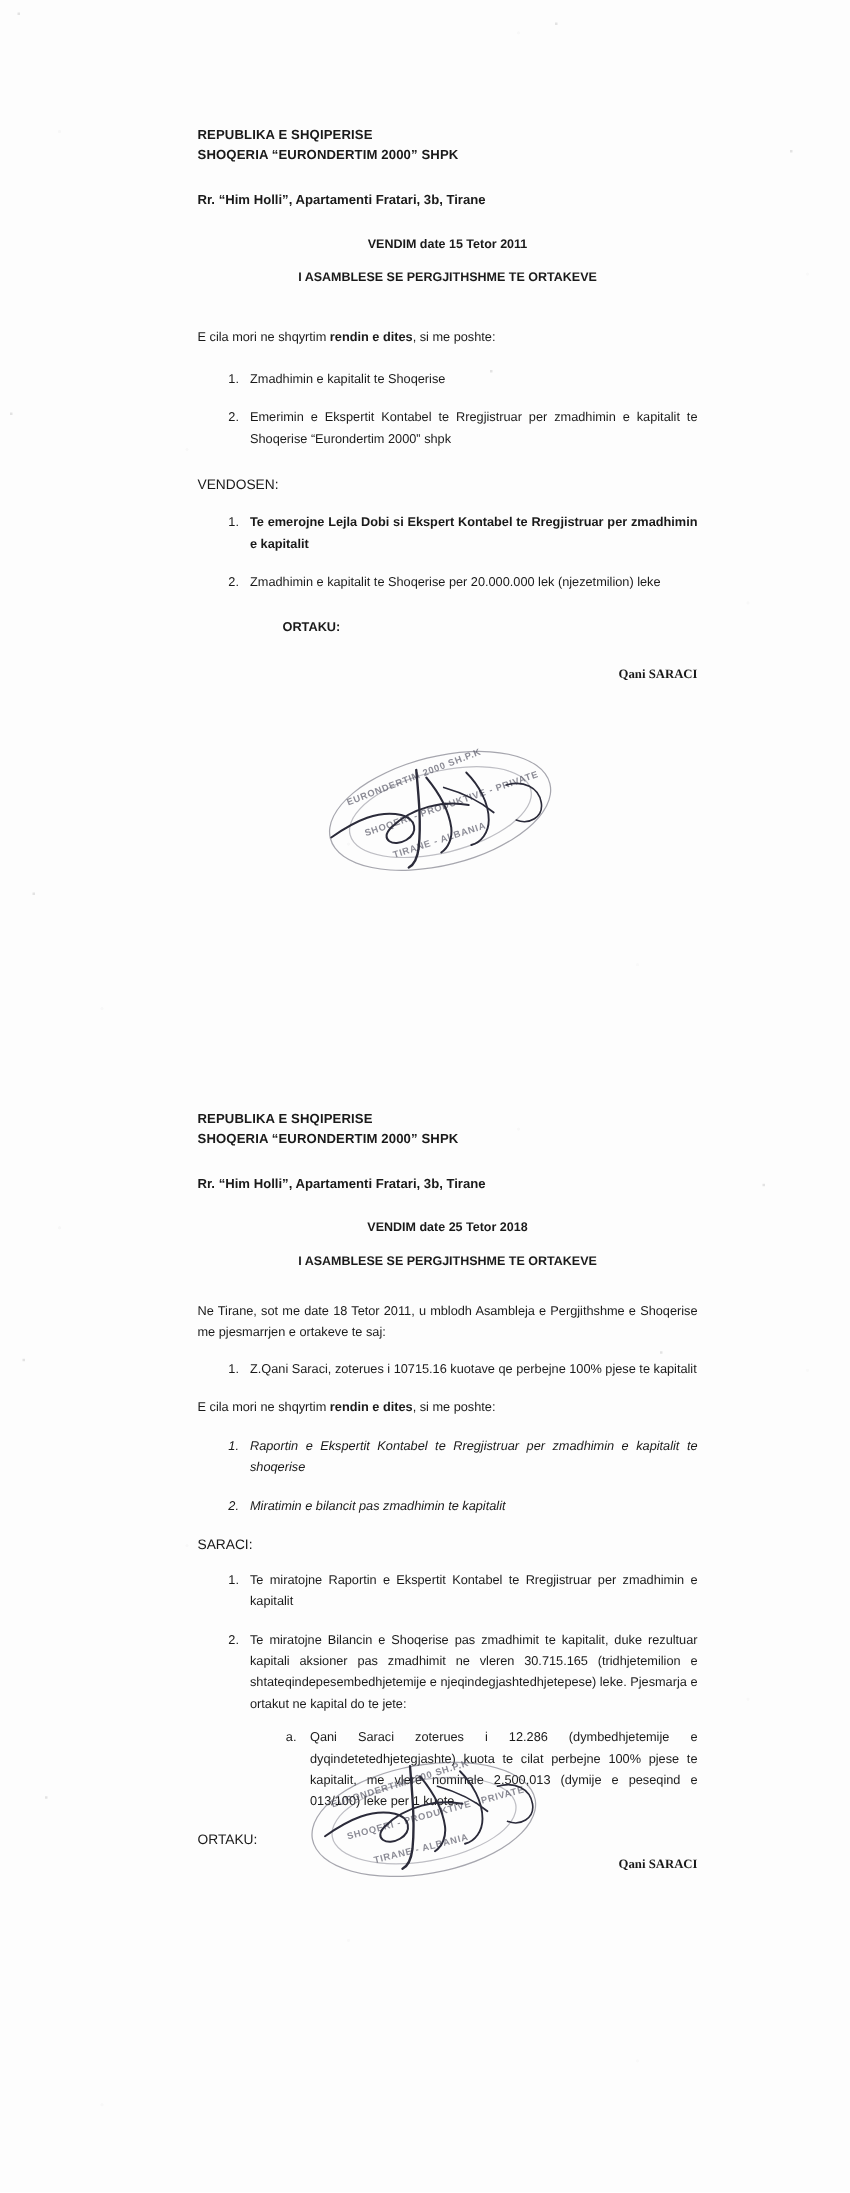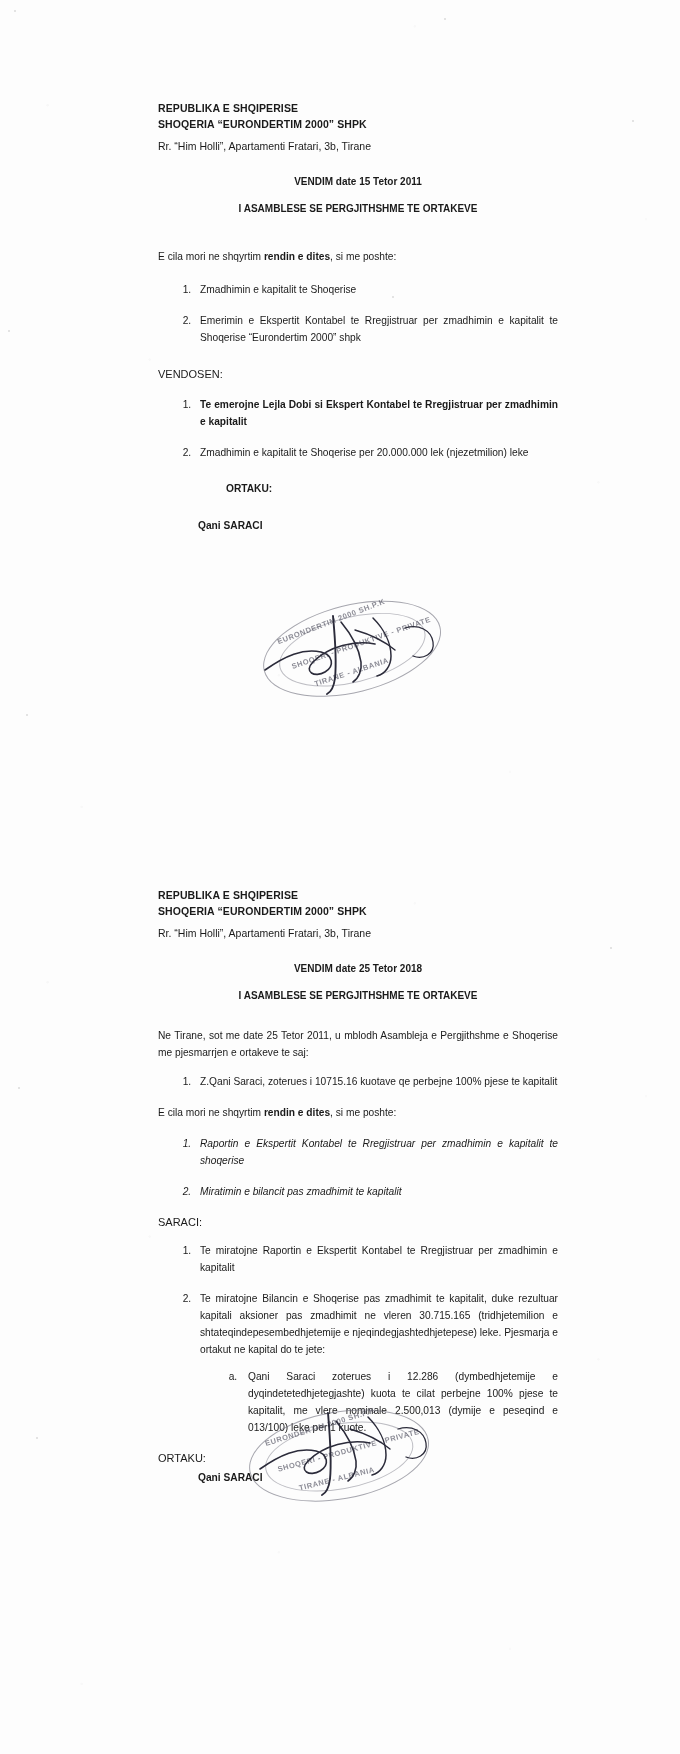--- a/index.html
+++ b/index.html
@@ -42,22 +42,22 @@
     width: 400px;
   }
   .hdr-line {
     font-size: 10.5px;
     font-weight: bold;
     letter-spacing: 0.1px;
     line-height: 16px;
   }
   .hdr-addr {
     font-size: 10.5px;
-    font-weight: normal;
-    margin-top: 6px;
+    font-weight: bold;
+    margin-top: 20px;
     line-height: 16px;
   }
   .title-center {
     text-align: center;
     font-size: 10px;
     font-weight: bold;
   }
   .t1 { margin-top: 22px; }
   .t2 { margin-top: 16px; }
   .para {
@@ -97,22 +97,23 @@
   .ortaku {
     font-size: 10.2px;
     font-weight: bold;
     margin-top: 22px;
     margin-left: 68px;
   }
   .signer {
     font-size: 10.2px;
     font-weight: bold;
     margin-top: 26px;
-    text-align: left;
+    text-align: right;
     margin-left: 40px;
+    font-family: Liberation Serif, serif;
   }
   .signer.tight { margin-top: 8px; }
   b.inline { font-weight: bold; }
   .stamp-wrap {
     position: absolute;
     width: 230px;
     height: 120px;
   }
   .stamp {
     position: absolute;
@@ -230,33 +231,33 @@
   </div>
 
   <div class="doc-body" style="top:10px;">
     <div class="hdr-line">REPUBLIKA E SHQIPERISE</div>
     <div class="hdr-line">SHOQERIA “EURONDERTIM 2000” SHPK</div>
     <div class="hdr-addr">Rr. “Him Holli”, Apartamenti Fratari, 3b, Tirane</div>
 
     <div class="title-center t1">VENDIM date 25 Tetor 2018</div>
     <div class="title-center t2">I ASAMBLESE SE PERGJITHSHME TE ORTAKEVE</div>
 
-    <div class="para" style="margin-top:26px;">Ne Tirane, sot me date 25 Tetor 2011, u mblodh Asambleja e Pergjithshme e Shoqerise me pjesmarrjen e ortakeve te saj:</div>
+    <div class="para" style="margin-top:26px;">Ne Tirane, sot me date 18 Tetor 2011, u mblodh Asambleja e Pergjithshme e Shoqerise me pjesmarrjen e ortakeve te saj:</div>
 
     <ol class="numlist" style="margin-top:12px;">
       <li>Z.Qani Saraci, zoterues i 10715.16 kuotave qe perbejne 100% pjese te kapitalit</li>
     </ol>
 
     <div class="para tight">
       <span>E cila mori ne shqyrtim </span><b class="inline">rendin e dites</b><span>, si me poshte:</span>
     </div>
 
     <ol class="numlist" style="margin-top:14px;font-style:italic;">
       <li>Raportin e Ekspertit Kontabel te Rregjistruar per zmadhimin e kapitalit te shoqerise</li>
-      <li>Miratimin e bilancit pas zmadhimit te kapitalit</li>
+      <li>Miratimin e bilancit pas zmadhimin te kapitalit</li>
     </ol>
 
     <div class="center-lbl small-gap">SARACI:</div>
 
     <ol class="numlist" style="margin-top:14px;">
       <li>Te miratojne Raportin e Ekspertit Kontabel te Rregjistruar per zmadhimin e kapitalit</li>
       <li>
         <span>Te miratojne Bilancin e Shoqerise pas zmadhimit te kapitalit, duke rezultuar kapitali aksioner pas zmadhimit ne vleren 30.715.165 (tridhjetemilion e shtateqindepesembedhjetemije e njeqindegjashtedhjetepese) leke. Pjesmarja e ortakut ne kapital do te jete:</span>
         <ol class="alpha">
           <li>Qani Saraci zoterues i 12.286 (dymbedhjetemije e dyqindetetedhjetegjashte) kuota te cilat perbejne 100% pjese te kapitalit, me vlere nominale 2.500,013 (dymije e peseqind e 013/100) leke per 1 kuote.</li>

